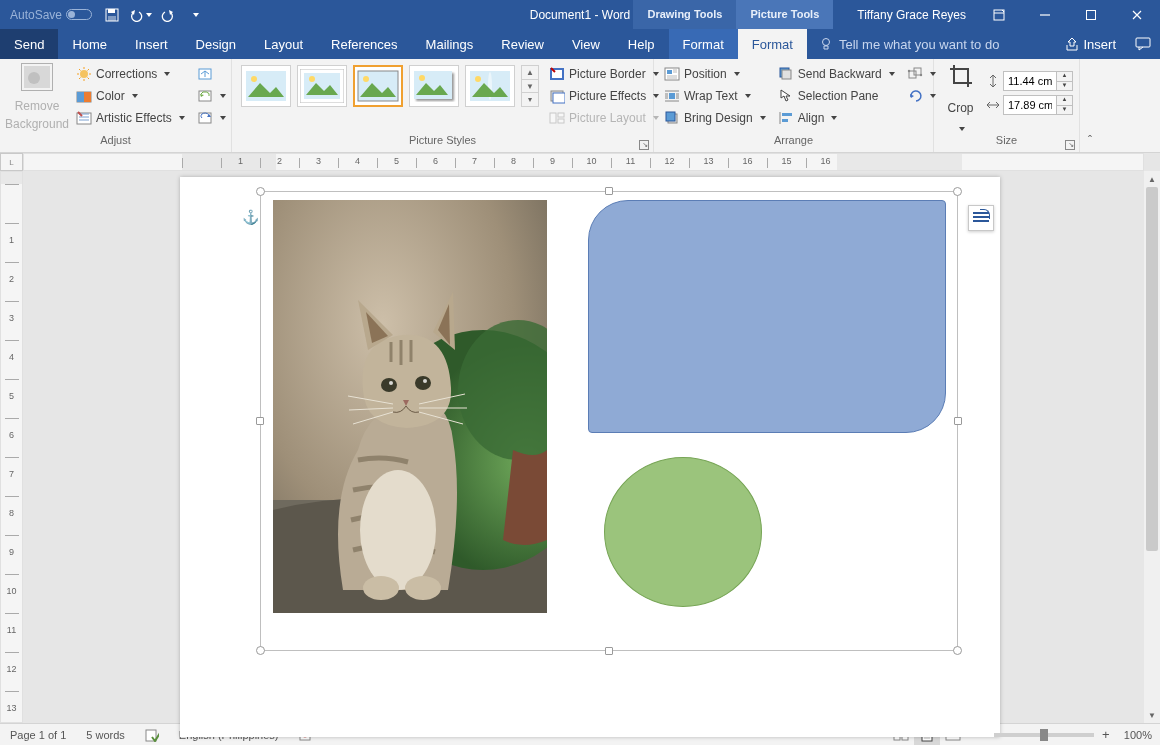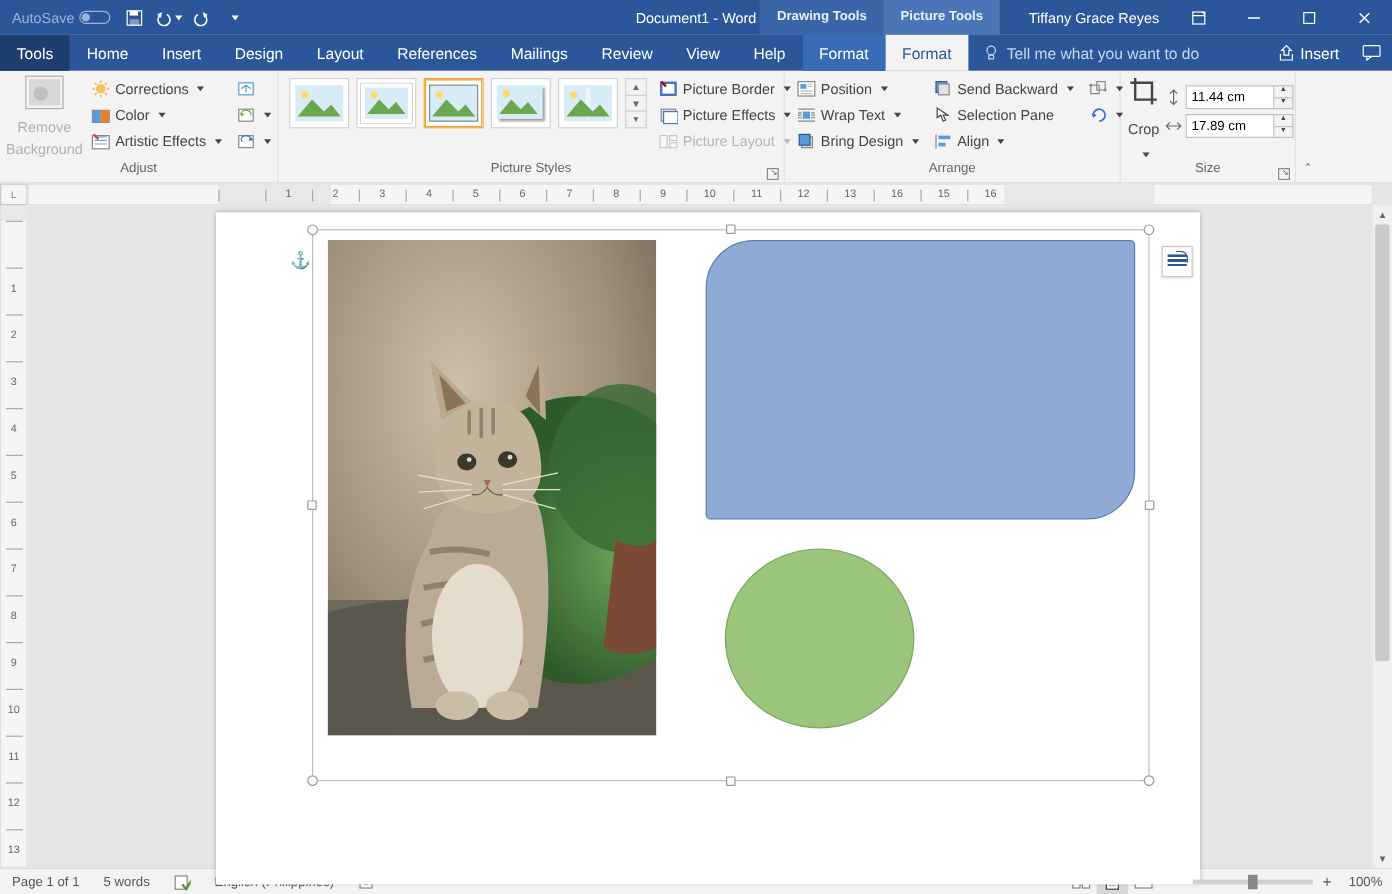--- a/index.html
+++ b/index.html
@@ -56,21 +56,21 @@
   .thumb { width:50px; height:42px; background:#fff; margin:2px 3px; border:1px solid #d0d0d0; display:flex; align-items:center; justify-content:center; position:relative; cursor:pointer; }
   .thumb.sel { border:1.5px solid #f0a030; box-shadow:0 0 0 1px #f0a030 inset; }
   .thumb svg { width:44px; height:34px; }
   .gallery-row { display:flex; }
   .gallery-nav { width:18px; display:flex; flex-direction:column; border:1px solid #d0d0d0; margin:2px 0 2px 3px; }
   .gallery-nav div { flex:1; display:flex; align-items:center; justify-content:center; cursor:pointer; font-size:8px; color:#666;}
   .gallery-nav div+div { border-top:1px solid #d0d0d0;}
 
   .spin { display:flex; align-items:center; height:22px; margin:1px 0;}
   .spin .ic { width:20px; display:flex; justify-content:center; }
-  .spin input { width:74px; height:20px; border:1px solid #c0c0c0; font-size:11px; padding:0 4px; }
+  .spin input { width:54px; height:20px; border:1px solid #c0c0c0; font-size:11px; padding:0 4px; }
   .spin .arrows { width:16px; height:20px; border:1px solid #c0c0c0; border-left:none; display:flex; flex-direction:column; }
   .spin .arrows div { flex:1; font-size:6px; text-align:center; cursor:pointer;}
   .spin .arrows div+div{border-top:1px solid #c0c0c0;}
 
   
   .workspace { position:relative; height: calc(745px - 29px - 30px - 94px - 22px); background:#e6e6e6; }
   .ruler-corner { position:absolute; left:0; top:0; width:23px; height:18px; background:#f5f5f5; border:1px solid #c8c8c8; font-size:8px; color:#888; display:flex; align-items:center; justify-content:center;}
   .ruler-h { position:absolute; left:23px; right:16px; top:0; height:18px; background:#f5f5f5; border:1px solid #e0e0e0; overflow:hidden;}
   .ruler-h-inner { position:absolute; left:158px; top:0; height:100%; display:flex; font-size:9px; color:#666;}
   .ruler-h-margin-l { position:absolute; left:0; top:0; height:100%; width:94px; background:#e8e8e8;}
@@ -189,21 +189,21 @@
     </div>
     <div class="winbtn close">
       <svg width="12" height="12">
           <path d="M2 2 L10 10 M10 2 L2 10" stroke="#fff" stroke-width="1.2"></path>
         </svg>
     </div>
   </div>
 </div>
 
 <div class="tabrow">
-  <div class="tab file">Tools</div>
+  <div class="tab file">Send</div>
   <div class="tab">Home</div>
   <div class="tab">Insert</div>
   <div class="tab">Design</div>
   <div class="tab">Layout</div>
   <div class="tab">References</div>
   <div class="tab">Mailings</div>
   <div class="tab">Review</div>
   <div class="tab">View</div>
   <div class="tab">Help</div>
   <div class="tab ctx">Format</div>

